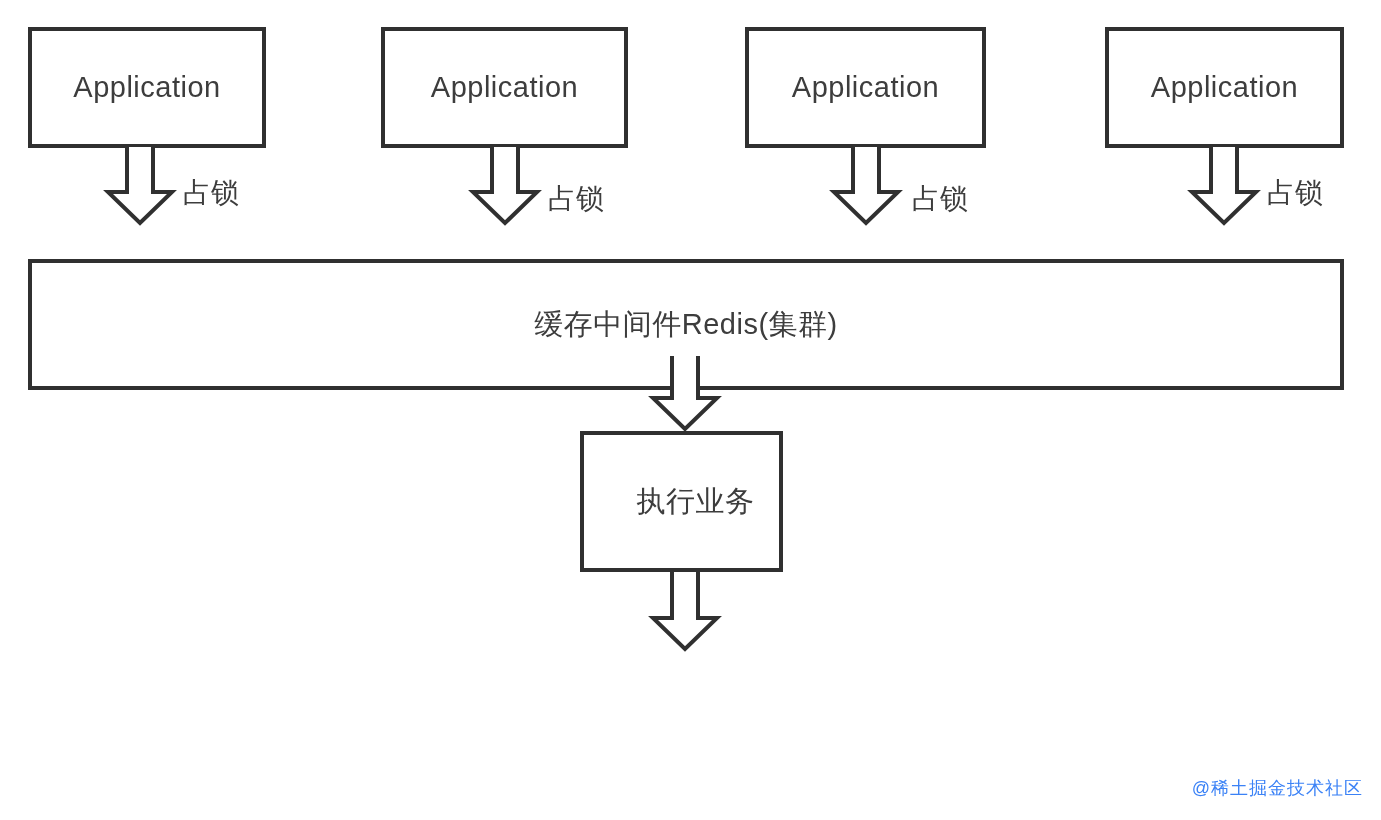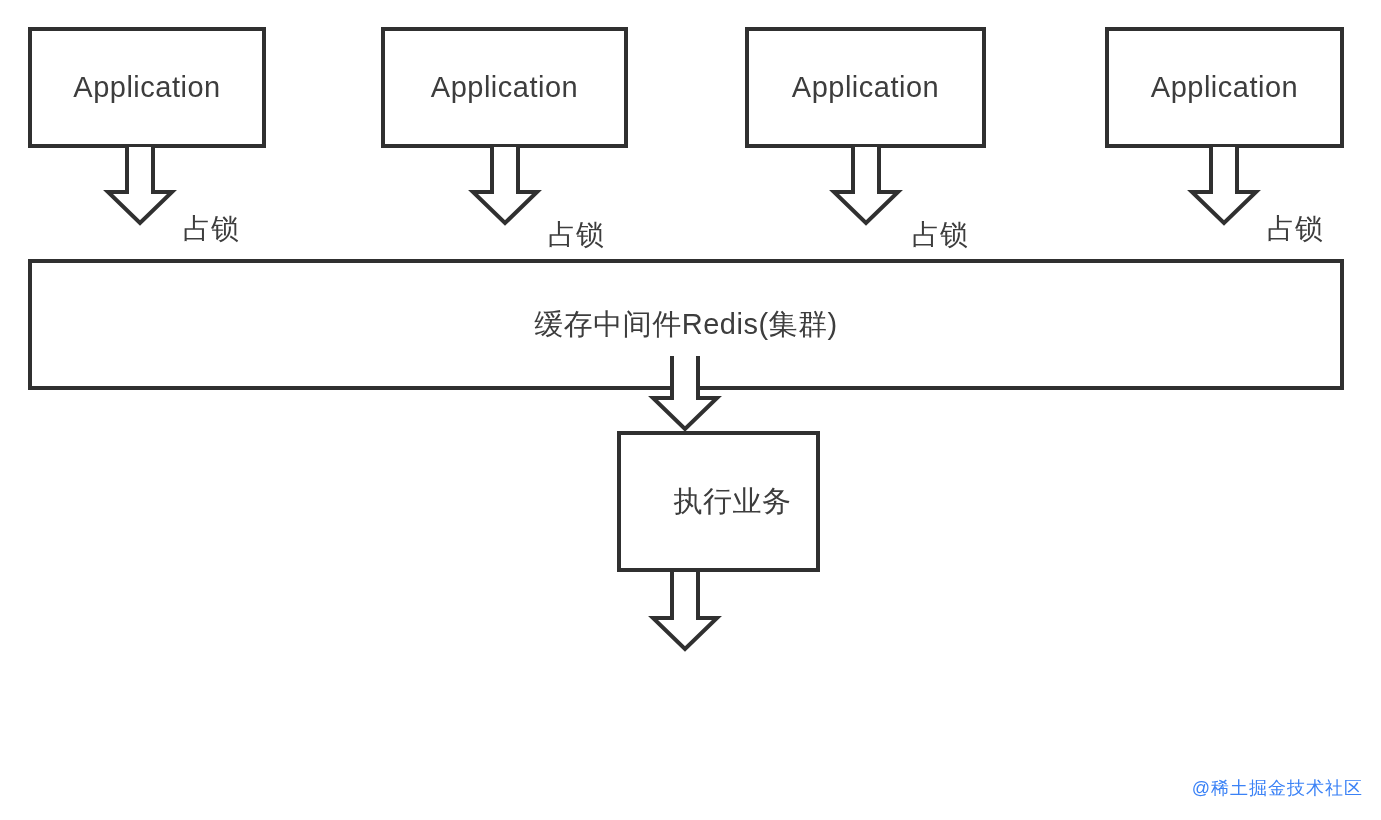--- a/index.html
+++ b/index.html
@@ -29,21 +29,21 @@
   }
   
   .app   { top: 27px;  height: 121px; }
   .app-1 { left: 28px;   width: 238px; }
   .app-2 { left: 381px;  width: 247px; }
   .app-3 { left: 745px;  width: 241px; }
   .app-4 { left: 1105px; width: 239px; }
   
   .redis { left: 28px; top: 225px; width: 1316px; height: 131px; margin-top: 34px; }
   
-  .execute { left: 617px; top: 431px; width: 203px; height: 141px; padding-left: 28px; }
+  .execute { left: 580px; top: 431px; width: 203px; height: 141px; padding-left: 28px; }
   .release { left: 584px; top: 651px; width: 204px; height: 141px; }
   
   .arrow {
     position: absolute;
     overflow: visible;
   }
   .arrow path {
     fill: #ffffff;
     stroke: #303030;
     stroke-width: 4;
@@ -55,21 +55,20 @@
   .a3 { left: 831px;  }
   .a4 { left: 1189px; }
   .arrow-mid1 { left: 650px; top: 356px; }
   .arrow-mid2 { left: 650px; top: 572px; }
   
   .edge-label {
     position: absolute;
     color: #3d3d3d;
     font-size: 28px;
     white-space: nowrap;
-    margin-top: 36px;
   }
   .el-1 { left: 183px;  top: 174px; }
   .el-2 { left: 548px;  top: 180px; }
   .el-3 { left: 912px;  top: 180px; }
   .el-4 { left: 1267px; top: 174px; }
   
   .watermark {
     position: absolute;
     right: 18px;
     top: 776px;

